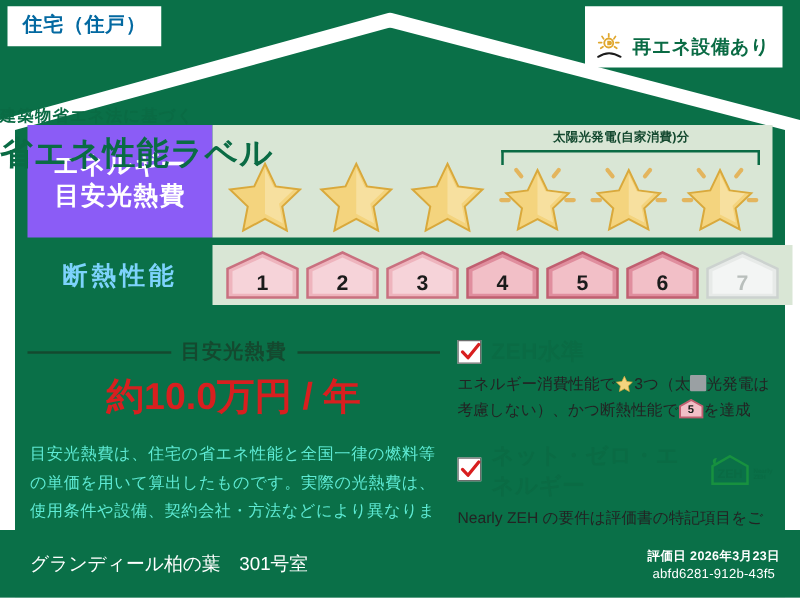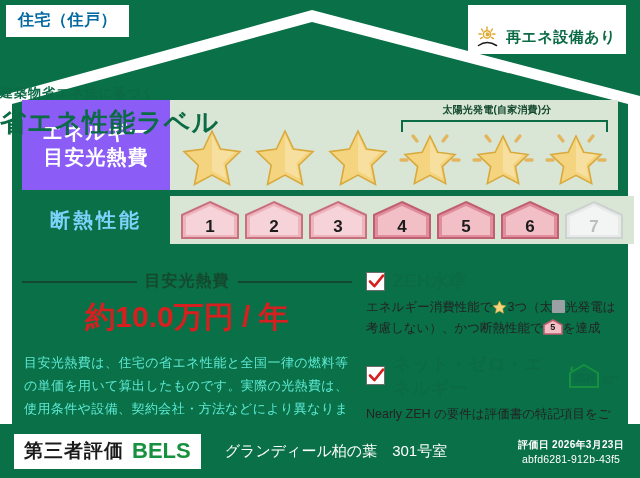--- a/index.html
+++ b/index.html
@@ -440,24 +440,20 @@
             </span>
           </div>
           <div class="zeh-desc">Nearly ZEH の要件は評価書の特記項目をご覧ください。</div>
         </div>
 
       </div>
     </div>
   </div>
 
   <div class="bottom">
-    <div class="bels-chip">
-      <span class="third">第三者評価</span>
-      <span class="bels">BELS</span>
-    </div>
     <div class="prop-name">グランディール柏の葉　301号室</div>
     <div class="eval-wrap">
       <div class="eval-date">評価日 2026年3月23日</div>
       <div class="eval-id">abfd6281-912b-43f5</div>
     </div>
   </div>
 
 </div>
 
 </body></html>

